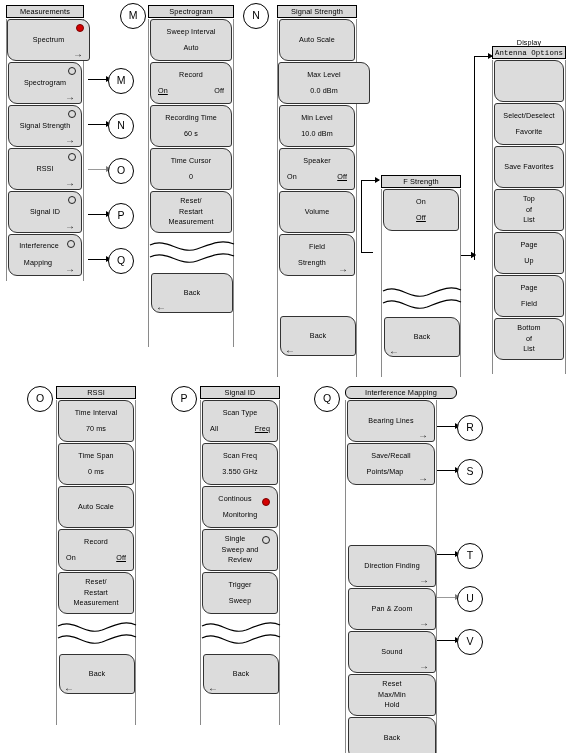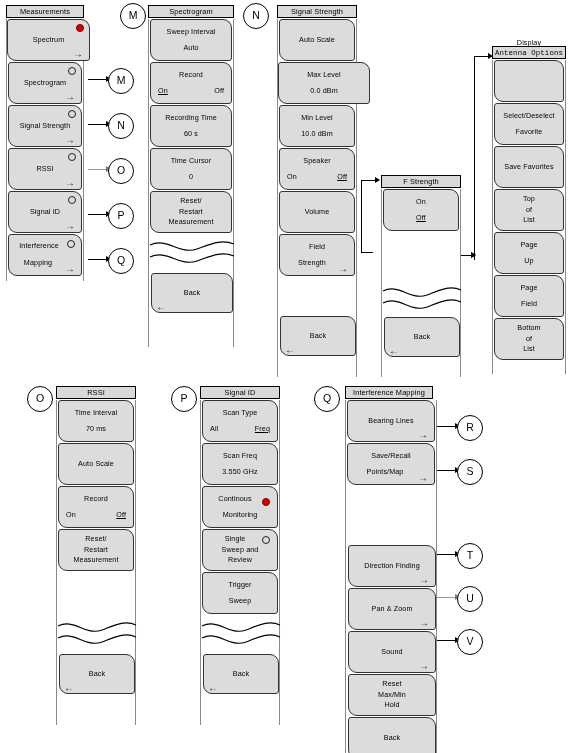--- a/index.html
+++ b/index.html
@@ -351,20 +351,25 @@
 <div class="panel" style="left:56px;top:386px;width:80px;">
   <div class="panel-title" style="width:80px;">RSSI</div>
   <div class="panel-body" style="width:80px;height:325px;">
 
     <div class="key" style="width:76px;height:42px;margin-top:1px;">
       <span class="ln">Time Interval</span>
       <span class="gap"></span>
       <span class="ln">70 ms</span>
     </div>
 
+    <div class="key" style="width:76px;height:42px;margin-top:1px;">
+      <span class="ln">Time Span</span>
+      <span class="gap"></span>
+      <span class="ln">0 ms</span>
+    </div>
 
     <div class="key" style="width:76px;height:42px;margin-top:1px;">
       <span class="ln">Auto Scale</span>
     </div>
 
     <div class="key" style="width:76px;height:42px;margin-top:1px;">
       <span class="ln">Record</span>
       <span class="gap"></span>
       <span class="dual">
         <span>On</span>
@@ -439,21 +444,21 @@
     <div class="key" style="width:76px;height:40px;position:absolute;left:2px;top:254px;">
       <span class="ln">Back</span>
       <span class="arr-l">←</span>
     </div>
   </div>
 </div>
 
 <div class="bubble" style="left:314px;top:386px;">Q</div>
 
 <div class="panel" style="left:345px;top:386px;width:92px;">
-  <div class="panel-title" style="width:88px;">Interference Mapping</div>
+  <div class="panel-title" style="width:112px;border-radius:6px;">Interference Mapping</div>
   <div class="panel-body" style="width:92px;height:362px;">
 
     <div class="key" style="width:88px;height:42px;margin-top:1px;">
       <span class="ln">Bearing Lines</span>
       <span class="arr-r">→</span>
     </div>
 
     <div class="key" style="width:88px;height:42px;margin-top:1px;">
       <span class="ln">Save/Recall</span>
       <span class="gap"></span>

